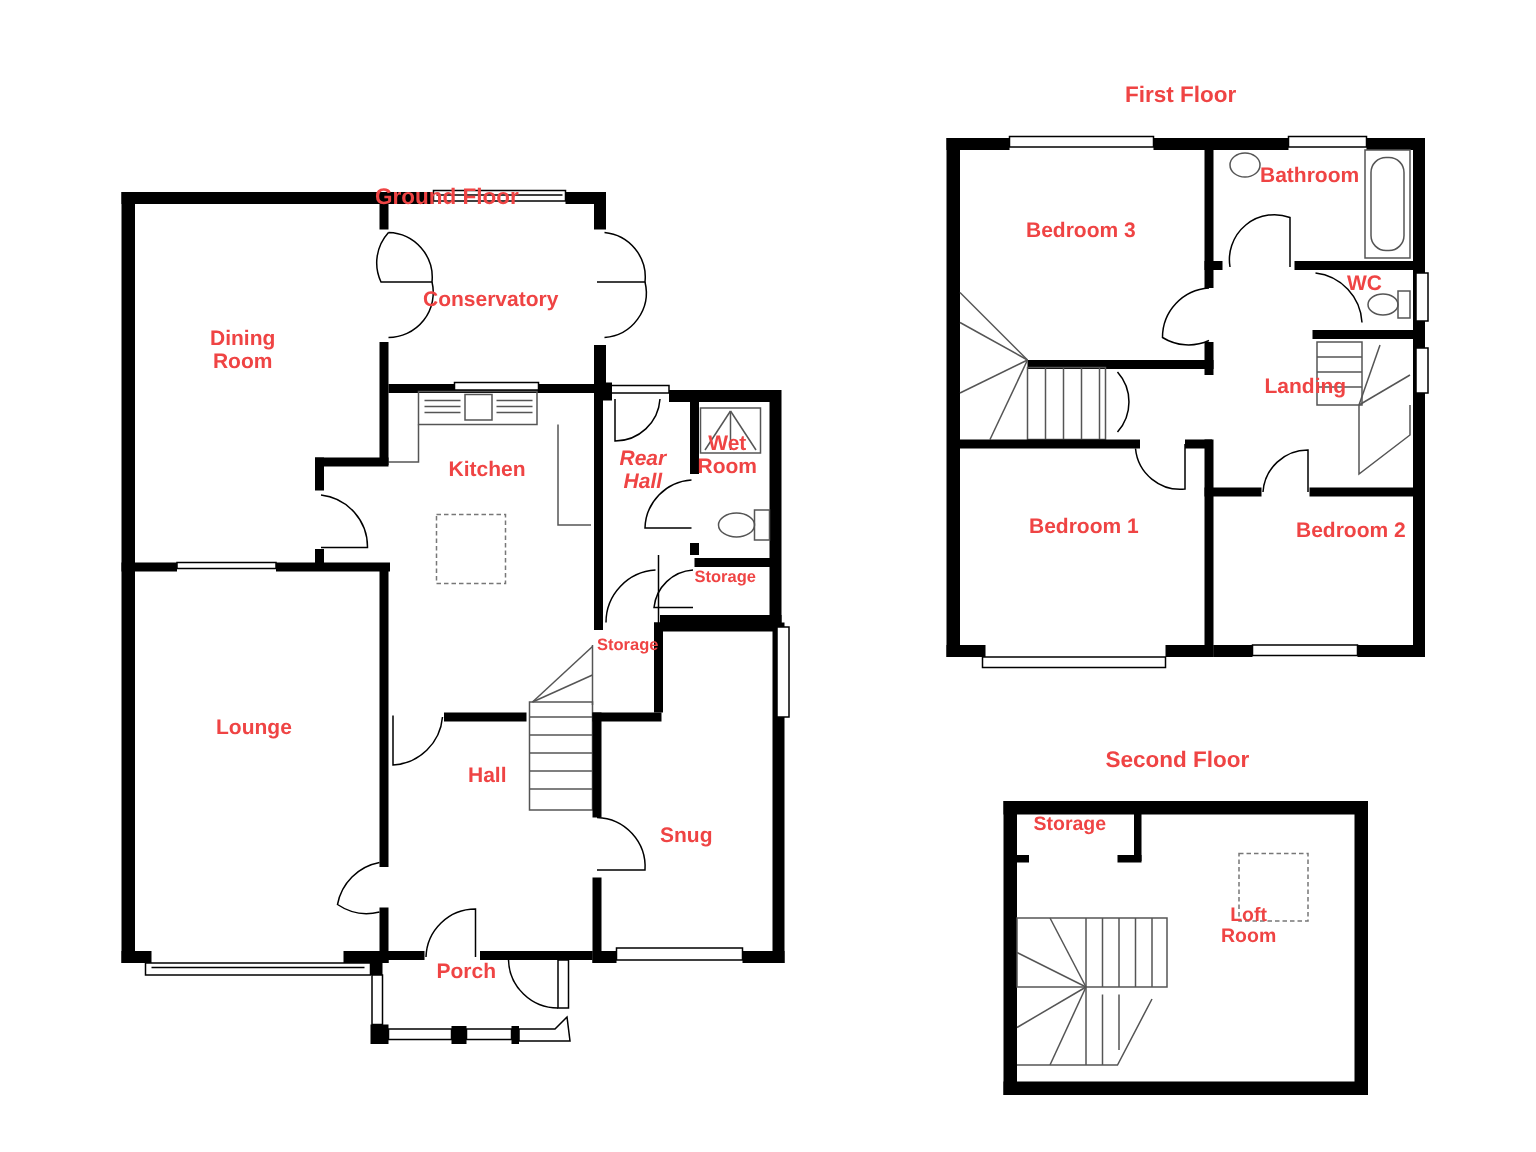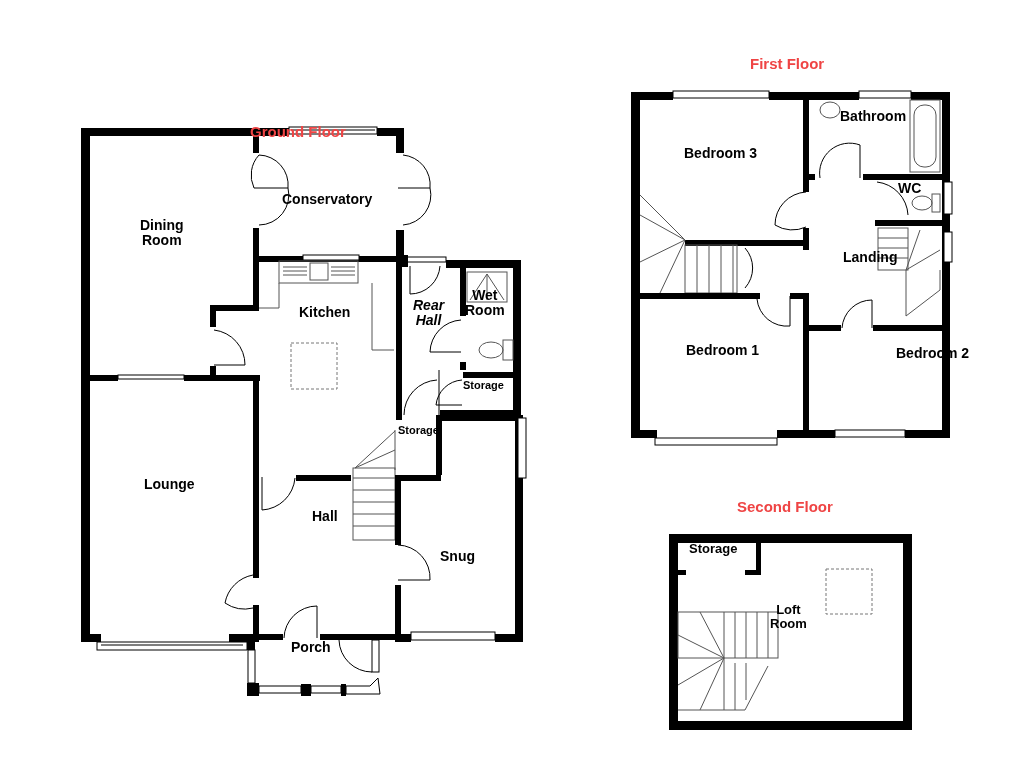--- a/index.html
+++ b/index.html
@@ -3,21 +3,21 @@
 <meta charset="utf-8">
 <style>
   html, body { margin: 0; padding: 0; background: #ffffff; }
   body { width: 1024px; height: 768px; position: relative; overflow: hidden; font-family: "Liberation Sans", sans-serif; }
   svg { position: absolute; left: 0; top: 0; }
   .wall { fill: #000000; }
   .thin { stroke: #000; stroke-width: 1; fill: none; }
   .thin-gray { stroke: #555; stroke-width: 1; fill: none; }
   .win { fill: #ffffff; stroke: #000; stroke-width: 1; }
   .dash { stroke: #777; stroke-width: 1; fill: none; stroke-dasharray: 3 2; }
-  .lbl { position: absolute; font-weight: bold; color: #000000; text-align: center; white-space: pre-line; line-height: 1.05; }
+  .lbl { position: absolute; font-weight: bold; color: #ef4444; text-align: center; white-space: pre-line; line-height: 1.05; }
   .title { position: absolute; font-weight: bold; color: #ef4444; font-size: 15px; white-space: nowrap; }
   .room { font-size: 14px; }
   .small { font-size: 11px; }
 </style>
 </head>
 <body>
 
 <svg width="1024" height="768" viewBox="0 0 1024 768">
 
   <g>
@@ -247,17 +247,17 @@
 <div class="lbl room" style="left:144px; top:477px;">Lounge</div>
 <div class="lbl room" style="left:312px; top:509px;">Hall</div>
 <div class="lbl room" style="left:440px; top:509px;margin-top:40px;">Snug</div>
 <div class="lbl room" style="left:291px; top:640px;">Porch</div>
 
 <div class="lbl room" style="left:684px; top:127px;margin-top:19px;">Bedroom 3</div>
 <div class="lbl room" style="left:840px; top:109px;">Bathroom</div>
 <div class="lbl room" style="left:898px; top:181px;">WC</div>
 <div class="lbl room" style="left:843px; top:250px;">Landing</div>
 <div class="lbl room" style="left:686px; top:343px;">Bedroom 1</div>
-<div class="lbl room" style="left:860px; top:346px;padding-left:36px;">Bedroom 2</div>
+<div class="lbl room" style="left:828px; top:346px;padding-left:36px;">Bedroom 2</div>
 
 <div class="lbl small" style="left:689px; top:542px; font-size:13px;">Storage</div>
-<div class="lbl room" style="left:770px; top:603px; font-size:13px;">Loft
+<div class="lbl room" style="left:770px; top:603px; font-size:13px;padding-left:44px;">Loft
 Room</div>
 
 </body></html>

